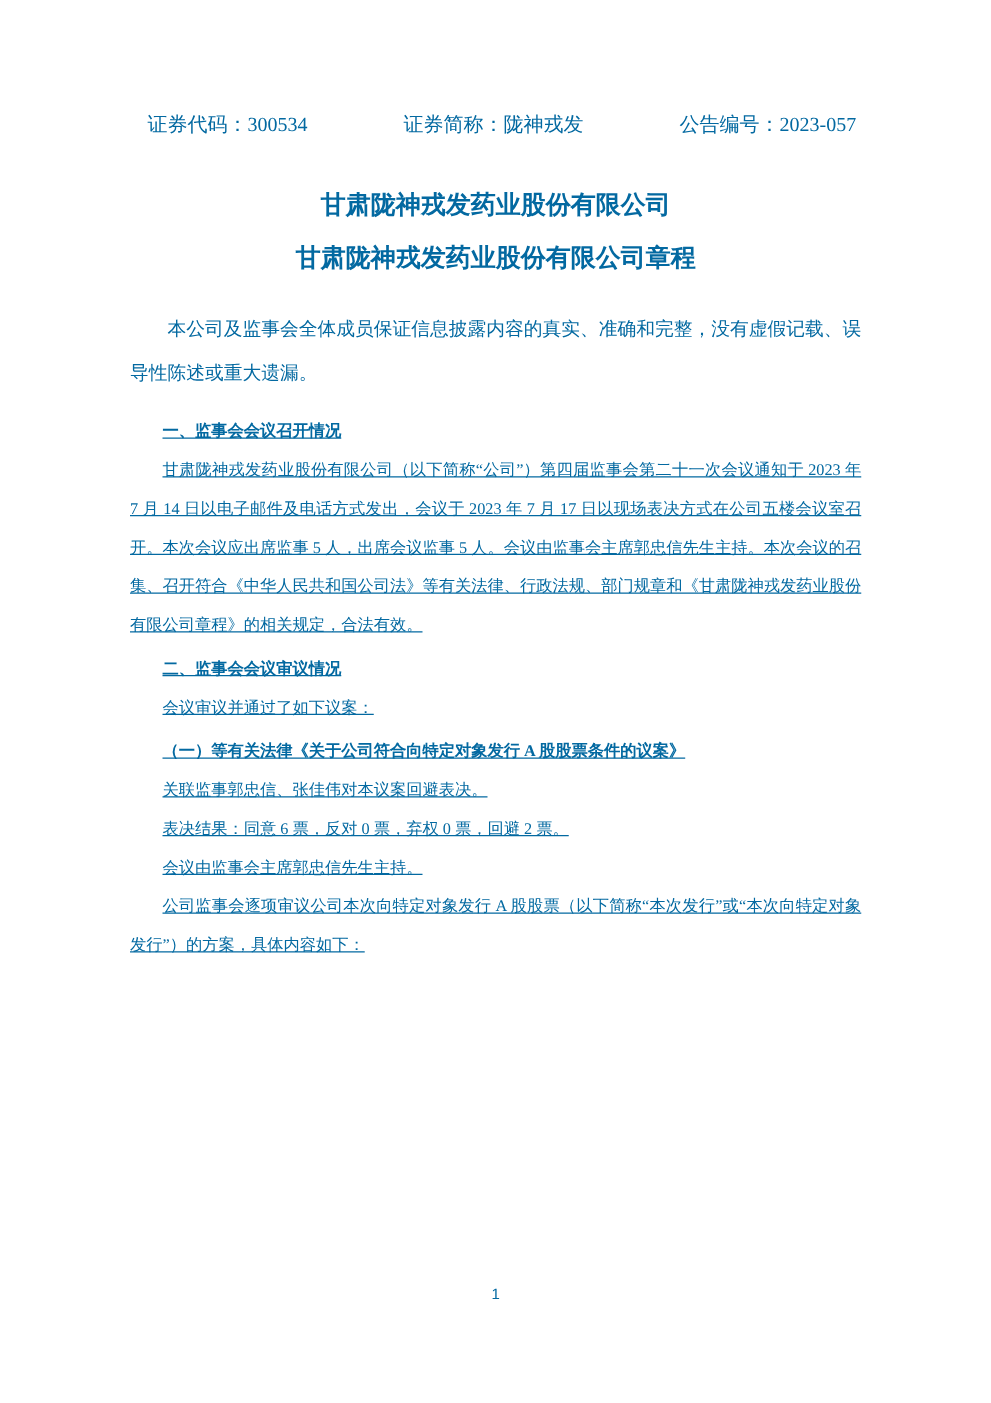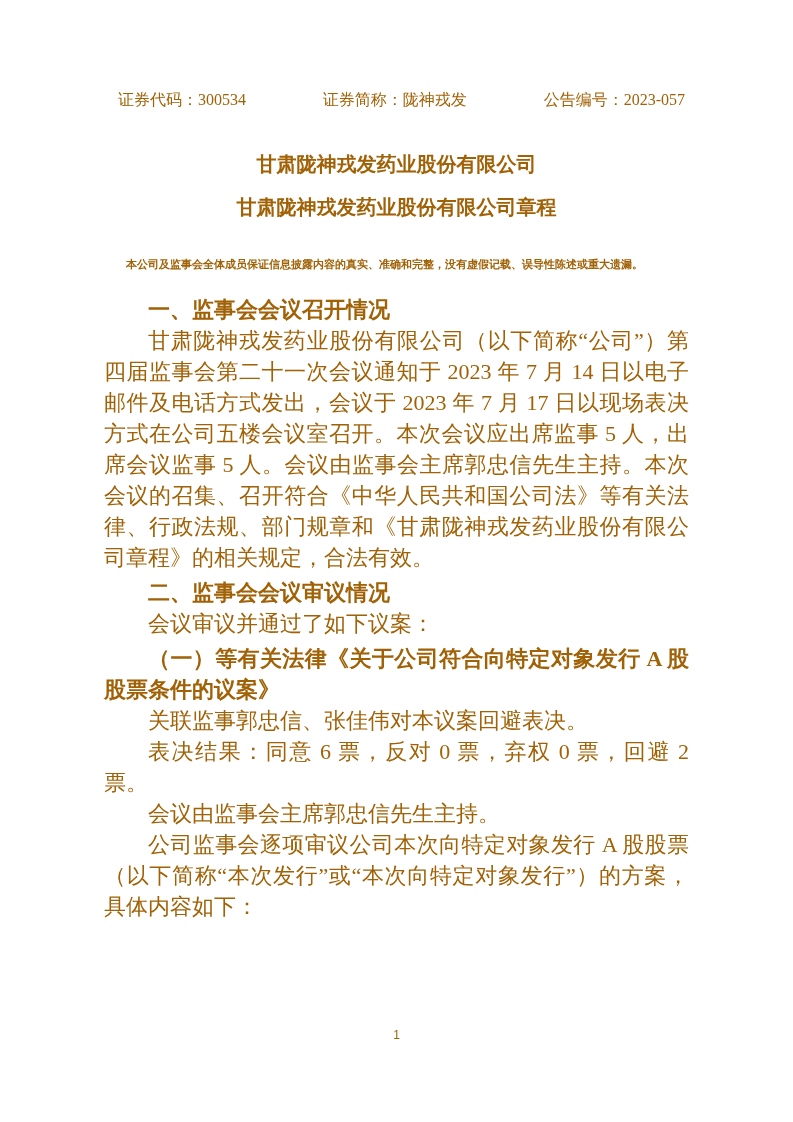--- a/index.html
+++ b/index.html
@@ -6,21 +6,21 @@
     margin: 0;
     padding: 0;
     background: #ffffff;
   }
   .page {
     position: relative;
     width: 793px;
     height: 1122px;
     margin: 0 auto;
     background: #ffffff;
-    color: #a16207;
+    color: #0369a1;
     font-family: "Liberation Serif", "DejaVu Serif", serif;
     box-sizing: border-box;
     padding: 90px 104px 0 104px;
     overflow: hidden;
   }
   .doc-header {
     display: flex;
     justify-content: space-between;
     align-items: baseline;
     font-size: 16px;
@@ -32,34 +32,35 @@
   }
   .title-line {
     margin: 0;
     text-align: center;
     font-size: 20px;
     font-weight: bold;
     line-height: 43px;
   }
   .statement {
     margin: 18px 0 0 0;
-    font-weight: bold;
-    font-size: 11px;
+    font-weight: normal;
+    font-size: 15px;
     line-height: 35px;
     text-align: justify;
     text-indent: 2em;
   }
   .body-block {
     margin-top: 12px;
   }
   .body-block p {
     margin: 0;
-    font-size: 22px;
+    font-size: 13px;
     line-height: 31px;
     text-align: justify;
+    text-decoration: underline;
   }
   .indent { text-indent: 2em; }
   .bold { font-weight: bold; }
   .sec-head { margin-top: 4px !important; }
   .page-footer {
     position: absolute;
     left: 0;
     right: 0;
     top: 1028px;
     text-align: center;

